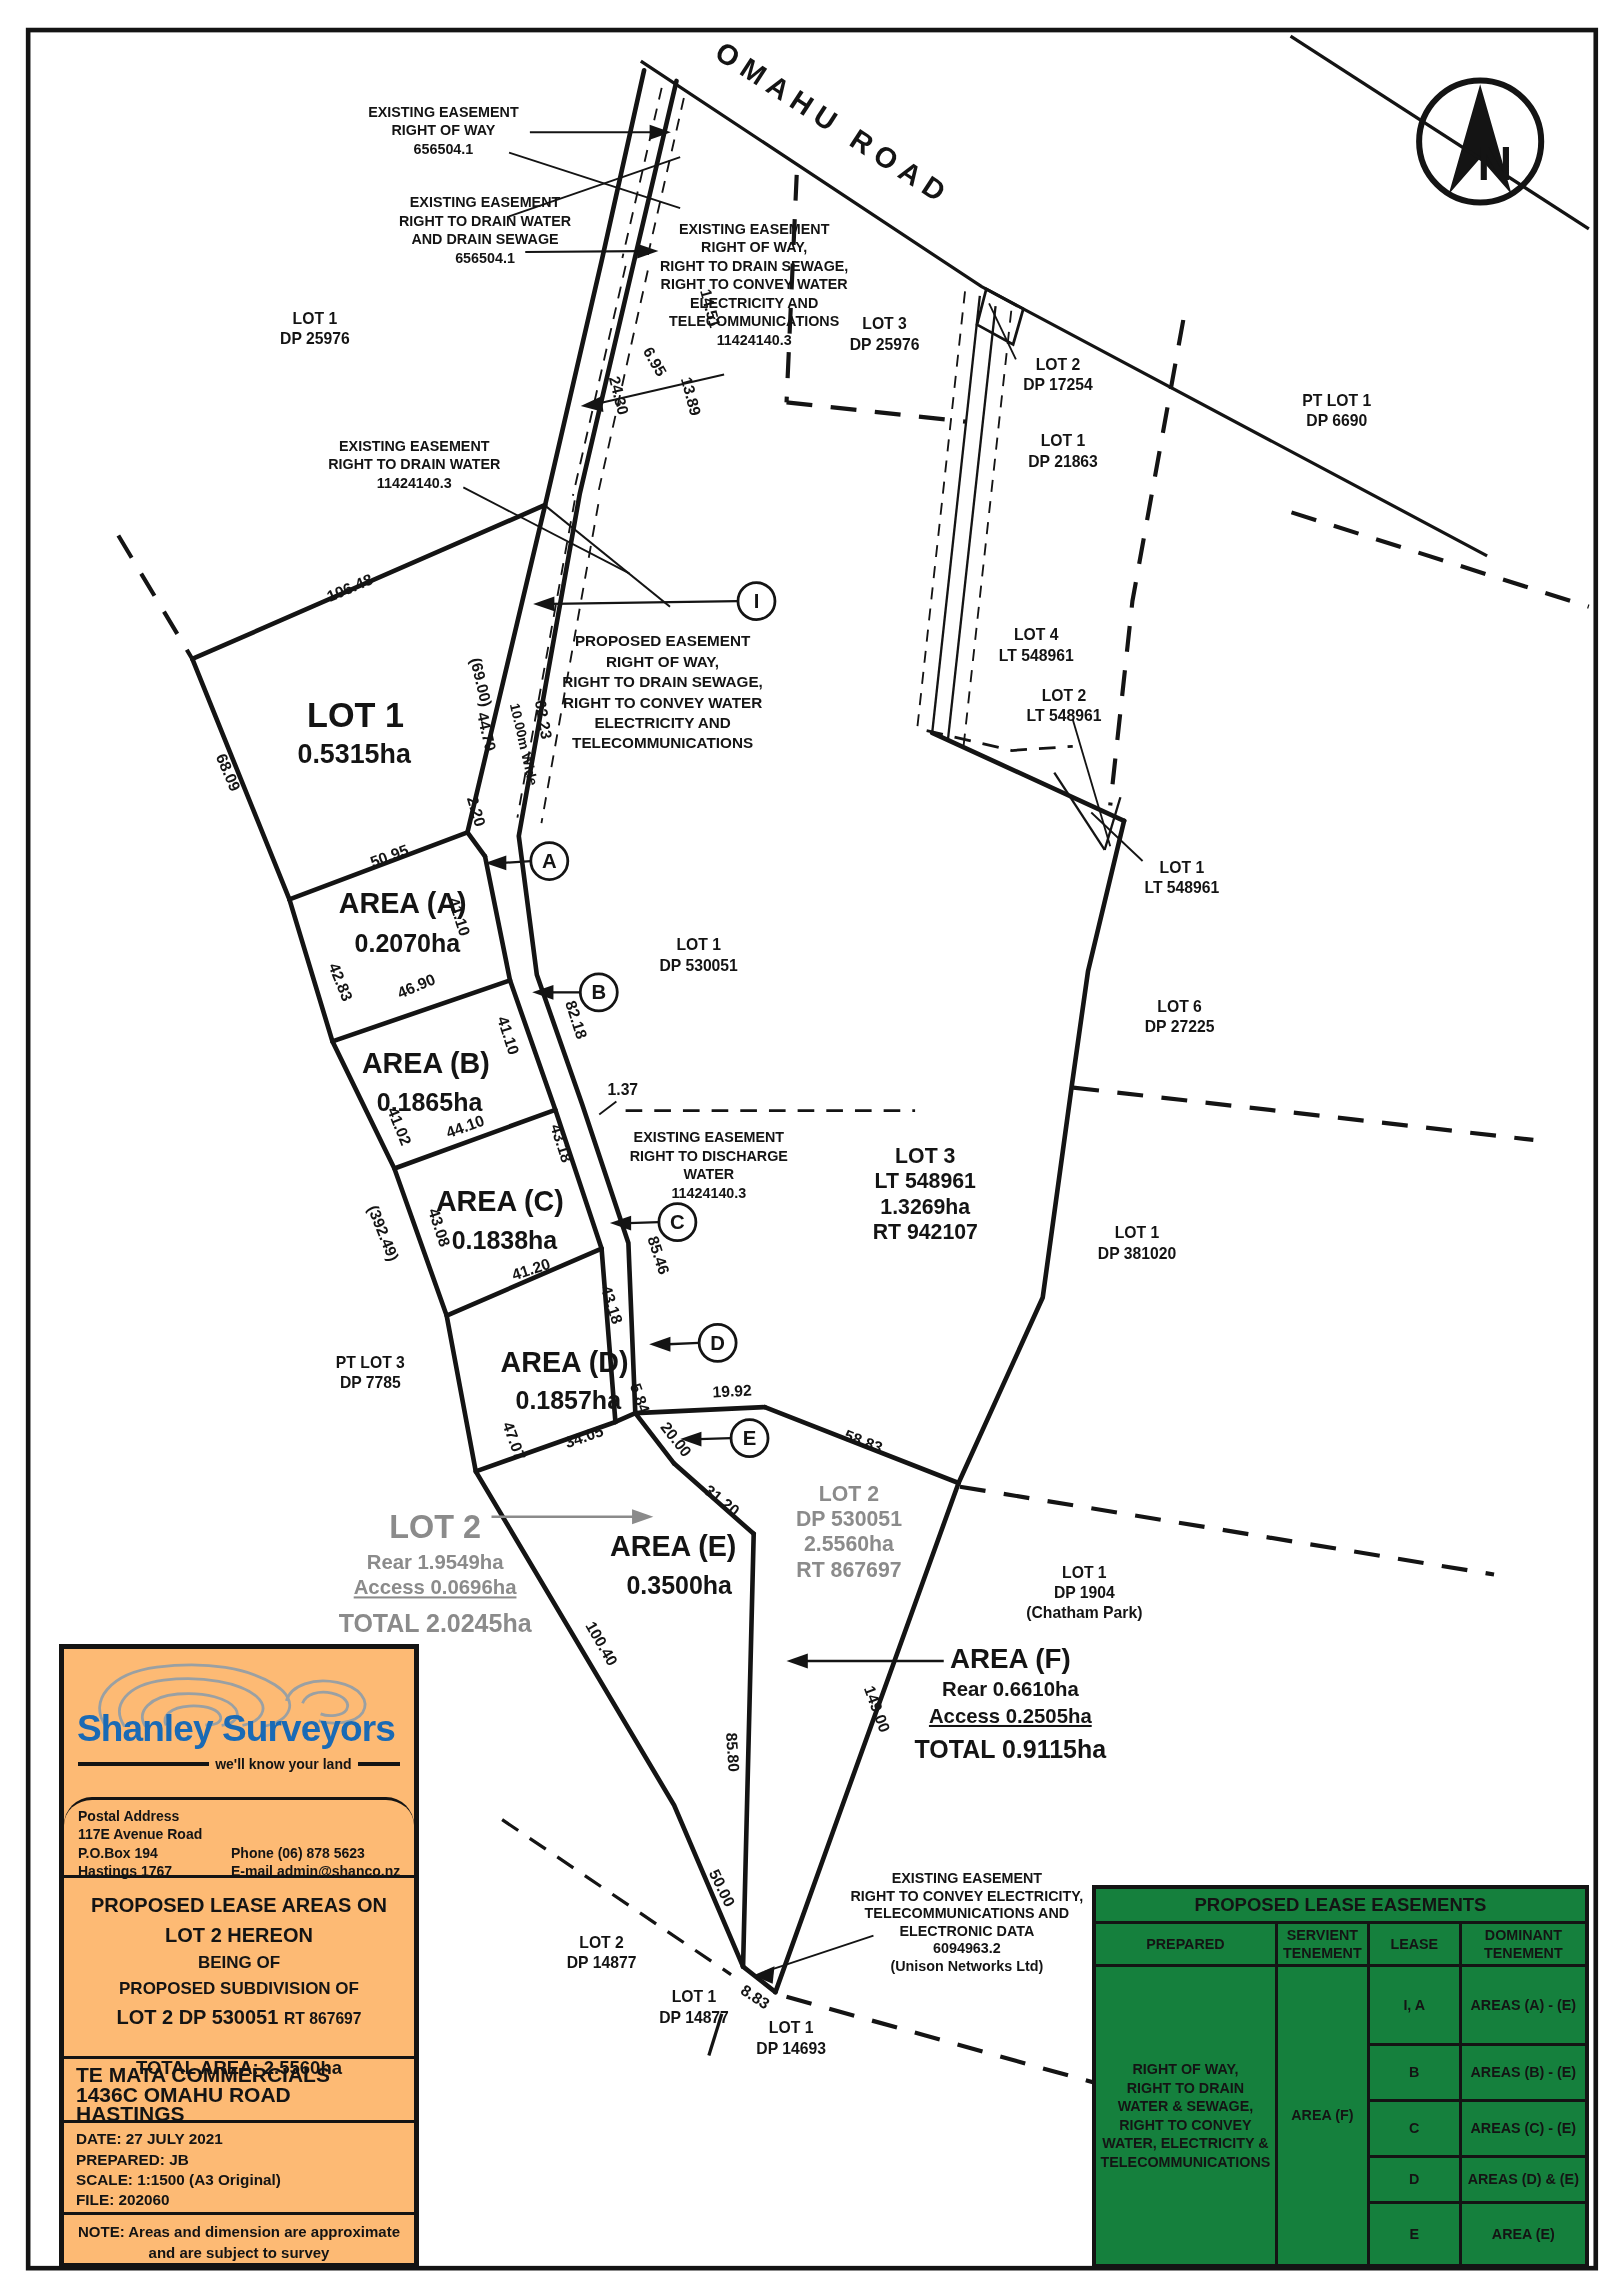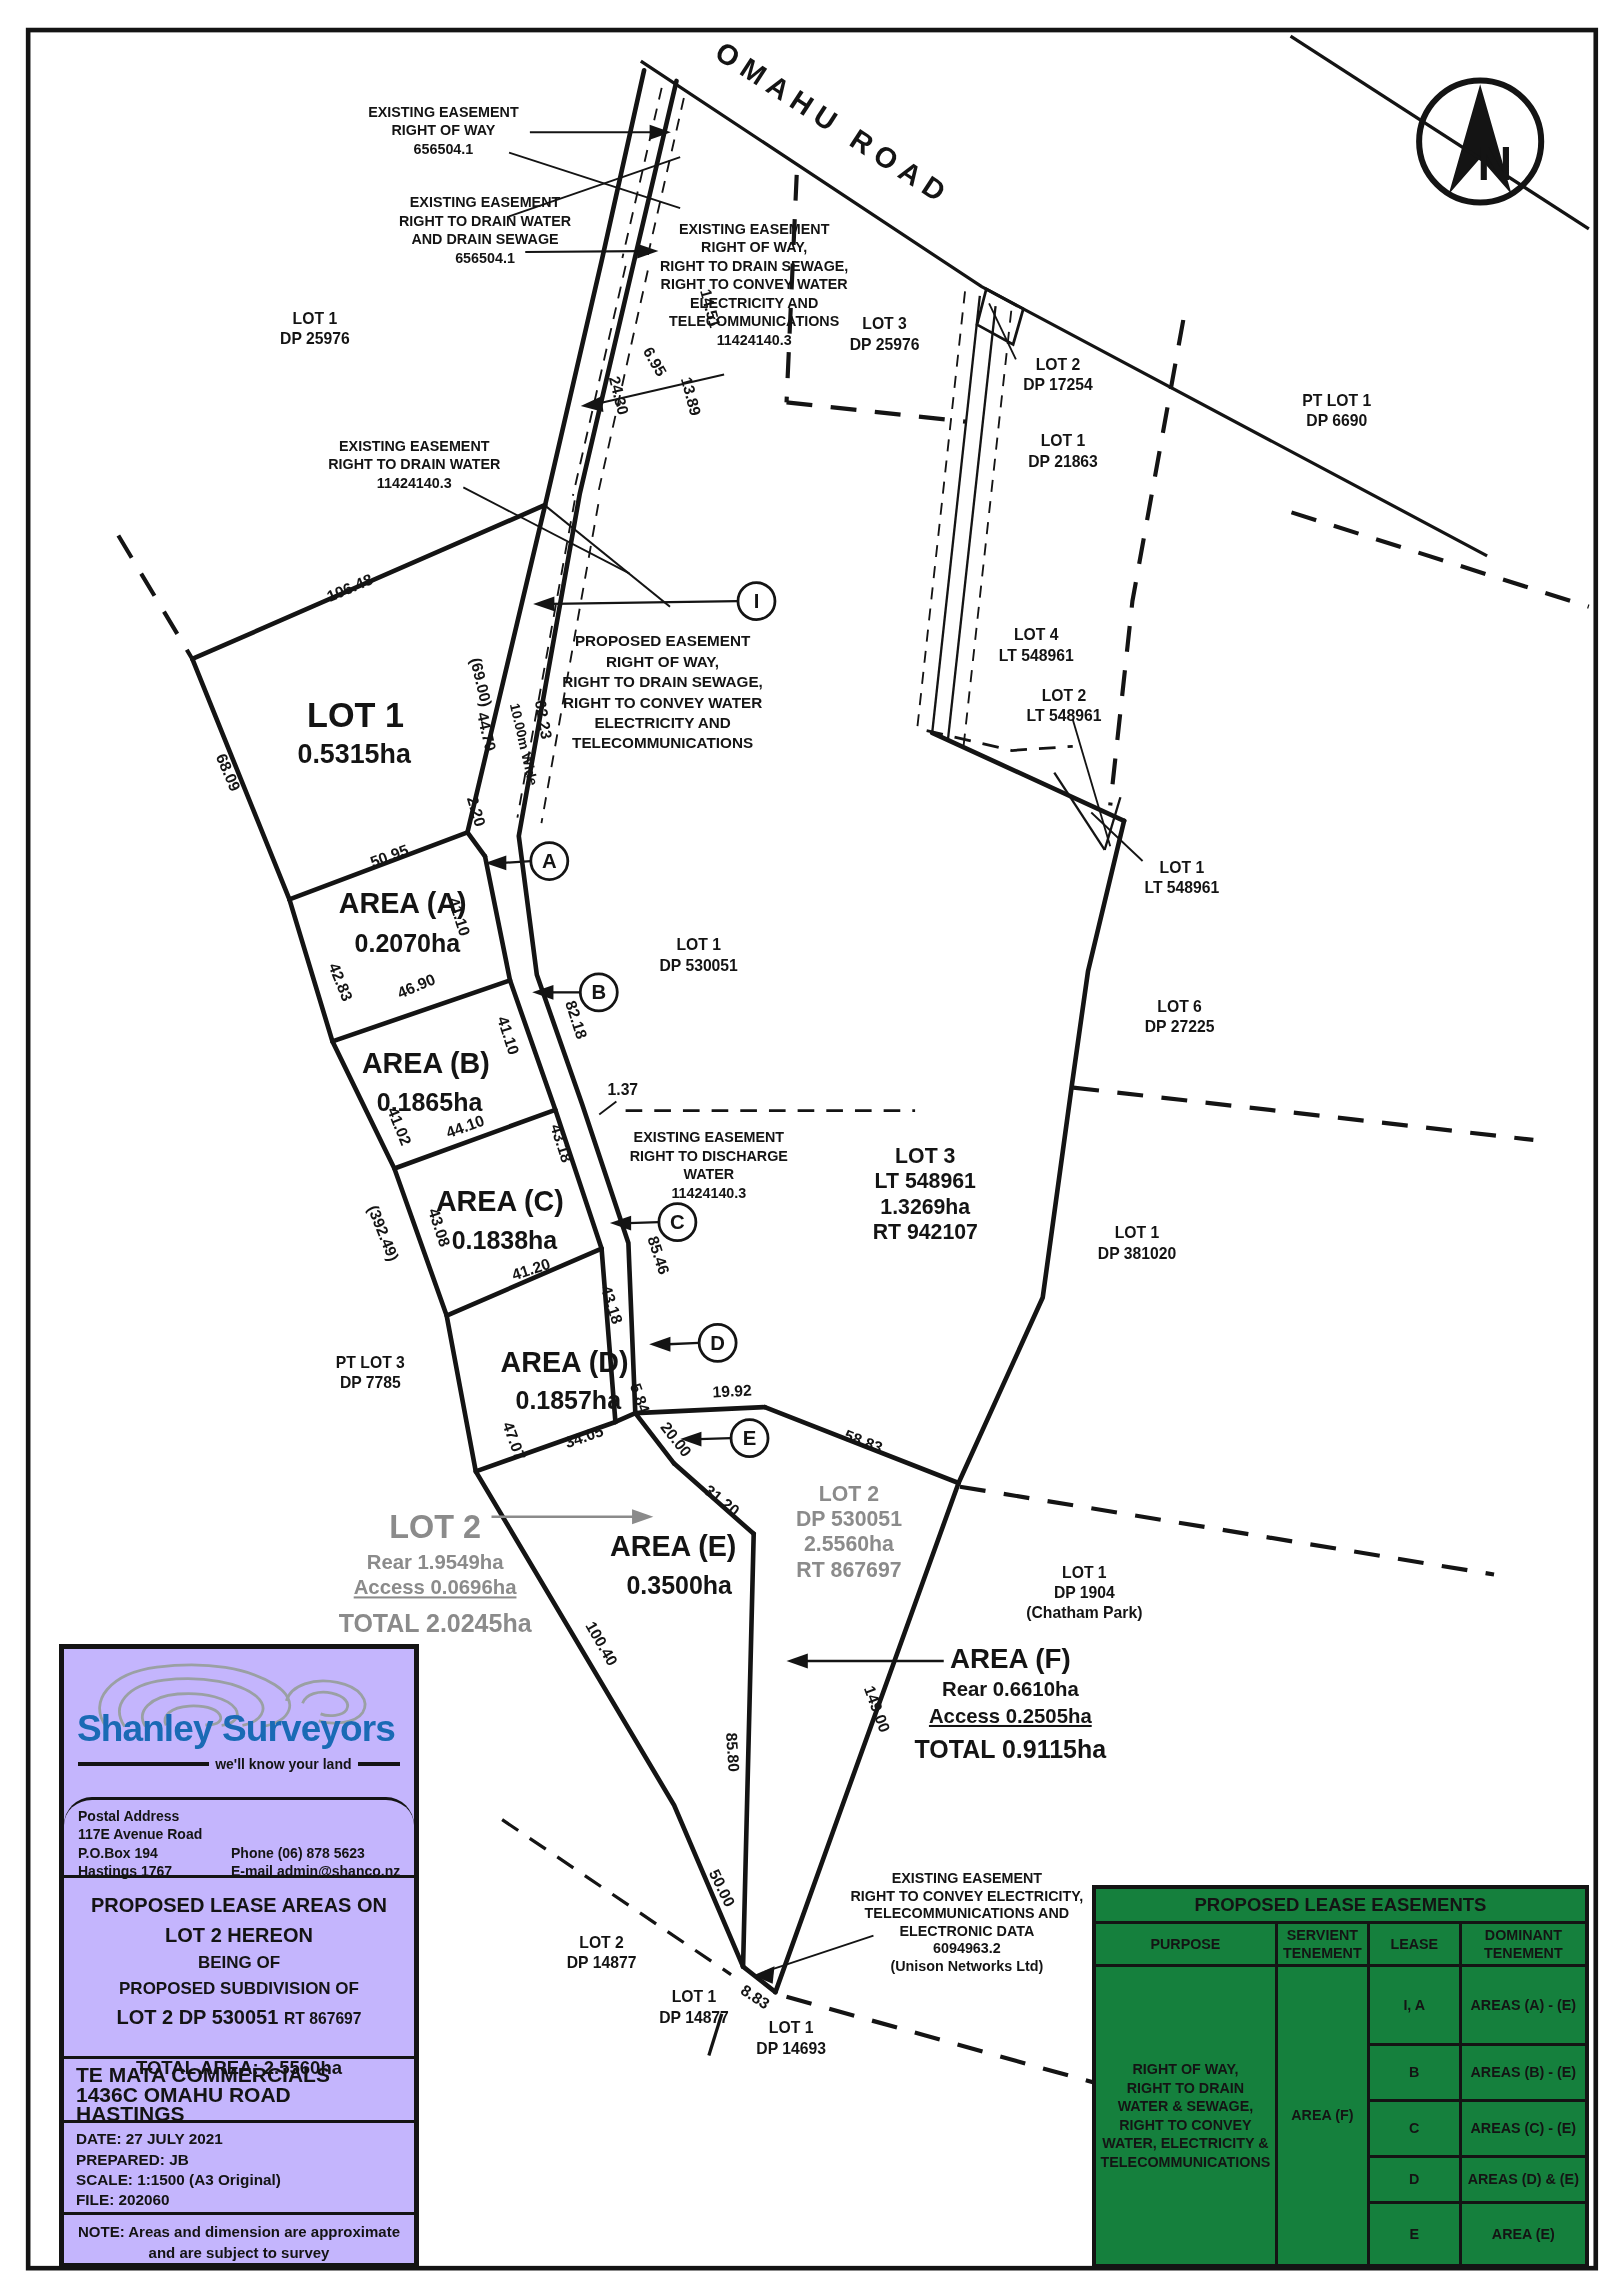--- a/index.html
+++ b/index.html
@@ -2,21 +2,21 @@
 <html style="font-size:7.4px"><head>
 <meta charset="utf-8">
 <style>
   html,body{margin:0;padding:0;background:#e8e8e8;}
   .sheet{position:relative;width:1623px;height:2295px;background:#ffffff;overflow:hidden;
          font-family:"Liberation Sans",sans-serif;color:#141414;}
   svg{position:absolute;left:0;top:0;}
   svg text{font-family:"Liberation Sans",sans-serif;}
   
   .tblock{position:absolute;left:59px;top:1644px;width:360px;height:624px;
-          border:5.1px solid #141414;background:#c4b5fd;box-sizing:border-box;
+          border:5.1px solid #141414;background:#fdba74;box-sizing:border-box;
           display:flex;flex-direction:column;}
   .tsec{border-top:3.7px solid #141414;box-sizing:border-box;}
   .tsec:first-child{border-top:none;}
   .logo-sec{height:149px;position:relative;overflow:hidden;}
   .brand{position:absolute;left:13px;top:59px;font-size:37px;font-weight:bold;
          letter-spacing:-0.9px;color:#1a6ab5;white-space:nowrap;}
   .tagrow{position:absolute;left:14px;right:14px;top:107px;display:flex;align-items:center;}
   .tagline-bar{flex:1;height:3.2px;background:#141414;}
   .tagline{font-size:14px;font-weight:bold;color:#141414;padding:0 6.5px;white-space:nowrap;}
   .addr-sec{height:78px;padding:7.4px 0 0 14px;font-size:14px;font-weight:bold;line-height:18.5px;border-radius:28px;}
@@ -349,21 +349,21 @@
   </div>
   <div class="tsec note-sec">
     <div>NOTE: Areas and dimension are approximate</div>
     <div>and are subject to survey</div>
   </div>
 </div>
 
 <div class="etable">
   <div class="et-title">PROPOSED LEASE EASEMENTS</div>
   <div class="et-head">
-    <div class="cell cv c-purpose">PURPOSE</div>
+    <div class="cell cv c-purpose">PREPARED</div>
     <div class="cell cv c-serv">SERVIENT
 TENEMENT</div>
     <div class="cell cv c-shown">LEASE</div>
     <div class="cell c-dom">DOMINANT
 TENEMENT</div>
   </div>
   <div class="et-body">
     <div class="cell cv c-purpose">RIGHT OF WAY,
 RIGHT TO DRAIN
 WATER &amp; SEWAGE,

